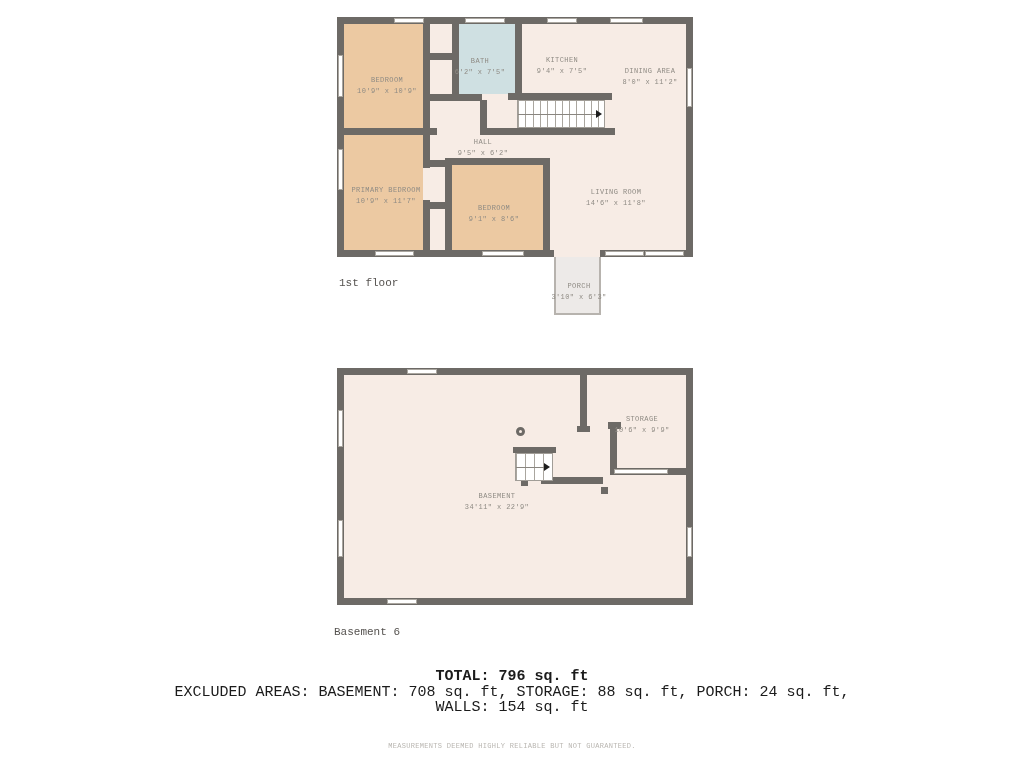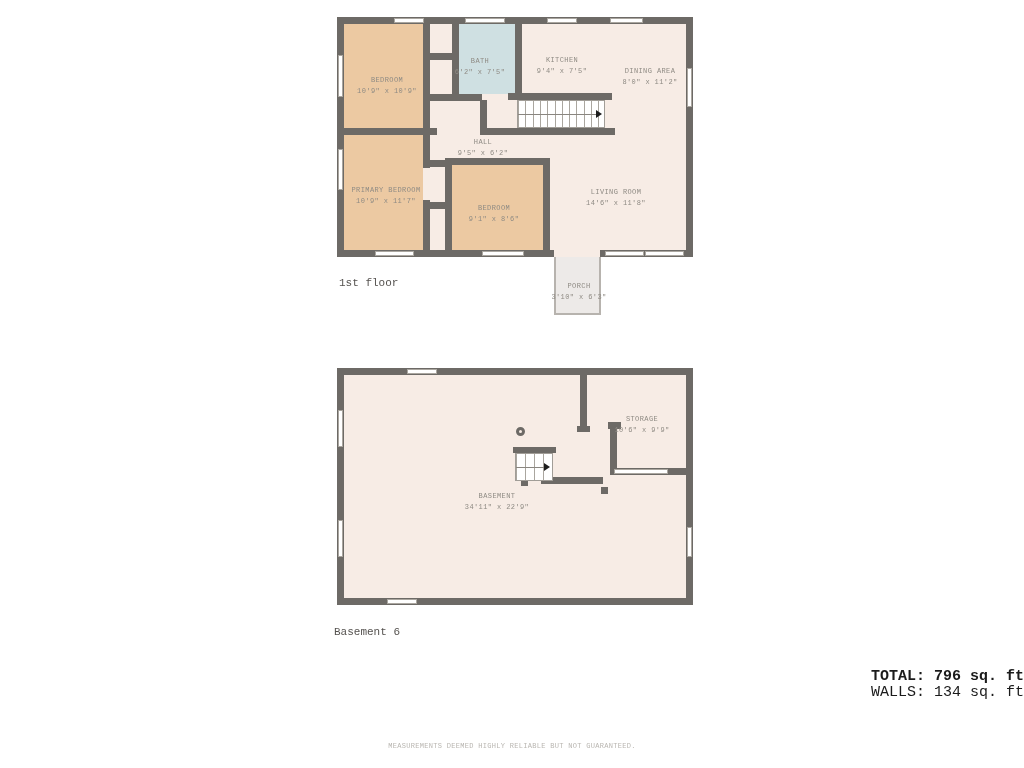--- a/index.html
+++ b/index.html
@@ -19,21 +19,21 @@
   .stairs .treads.wide{background:repeating-linear-gradient(90deg,#aaa69f 0 1px,transparent 1px 9px);}
   .midline{position:absolute;height:1px;background:#8a8680;}
   .arrow-right{position:absolute;width:0;height:0;border-top:4px solid transparent;
       border-bottom:4px solid transparent;border-left:6px solid #1d1d1d;}
   .post{position:absolute;background:#6d6a66;}
   .column-dot{position:absolute;width:9px;height:9px;border-radius:50%;
       border:3px solid #6d6a66;background:#f7ece5;box-sizing:border-box;}
   .porch{position:absolute;background:#edeae8;border:2px solid #b7b3ae;border-top:none;box-sizing:border-box;}
   .door-slab{position:absolute;background:#ffffff;border:1px solid #aaa69f;box-sizing:border-box;}
   .floor-caption{position:absolute;font-size:11px;color:#55524f;}
-  .summary{position:absolute;left:0;right:0;text-align:right;color:#1b1b1b;
+  .summary{position:absolute;left:0;right:0;text-align:center;color:#1b1b1b;
            font-size:15px;line-height:15.5px;}
   .summary .total{font-weight:700;}
   .disclaimer{position:absolute;left:0;right:0;text-align:center;font-size:7px;
               letter-spacing:.3px;color:#b9b6b1;}
 </style>
 </head>
 <body>
 
 <div class="canvas">
 
@@ -166,17 +166,18 @@
     <div class="room-label" style="left:160px;top:123px">
       <div>BASEMENT</div>
       <div>34'11" x 22'9"</div>
     </div>
   </section>
 
   <div class="floor-caption" style="left:334px;top:626px">Basement 6</div>
 
   <div class="summary" style="top:669px">
     <div class="total">TOTAL: 796 sq. ft</div>
-    <div>WALLS: 134 sq. ft</div>
+    <div>EXCLUDED AREAS: BASEMENT: 708 sq. ft, STORAGE: 88 sq. ft, PORCH: 24 sq. ft,</div>
+    <div>WALLS: 154 sq. ft</div>
   </div>
   <div class="disclaimer" style="top:742px">MEASUREMENTS DEEMED HIGHLY RELIABLE BUT NOT GUARANTEED.</div>
 
 </div>
 
 </body></html>

